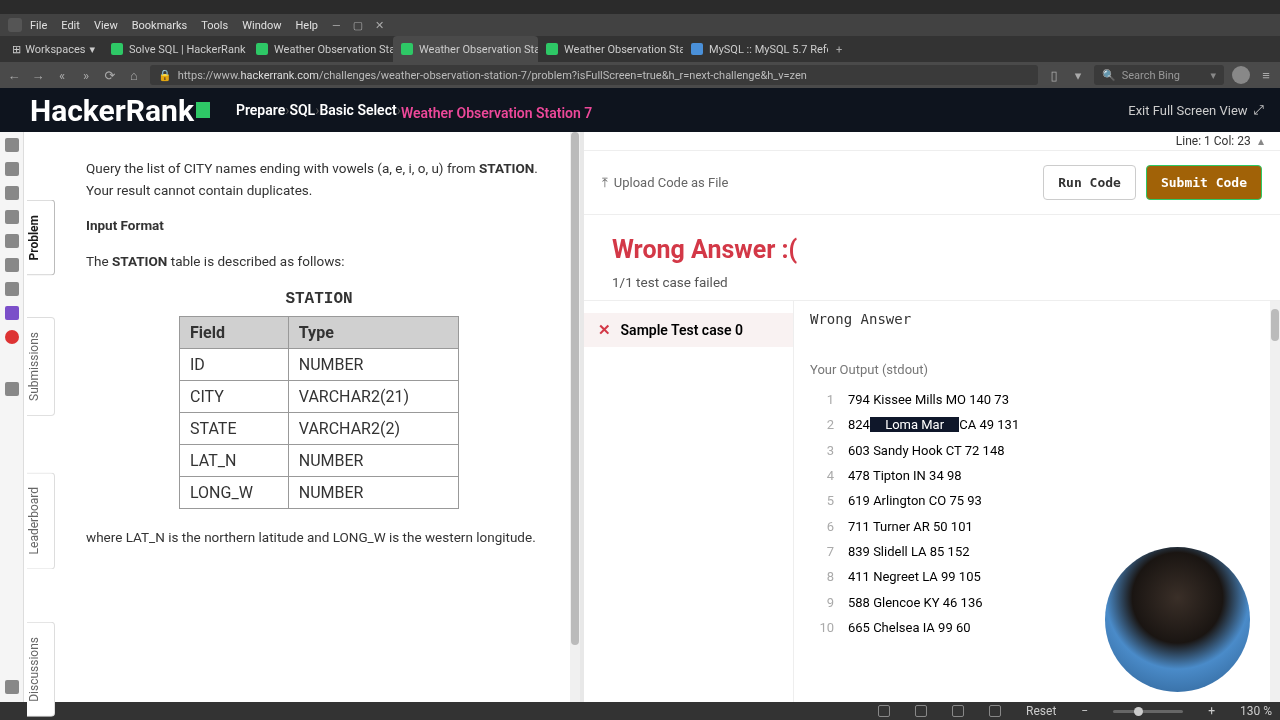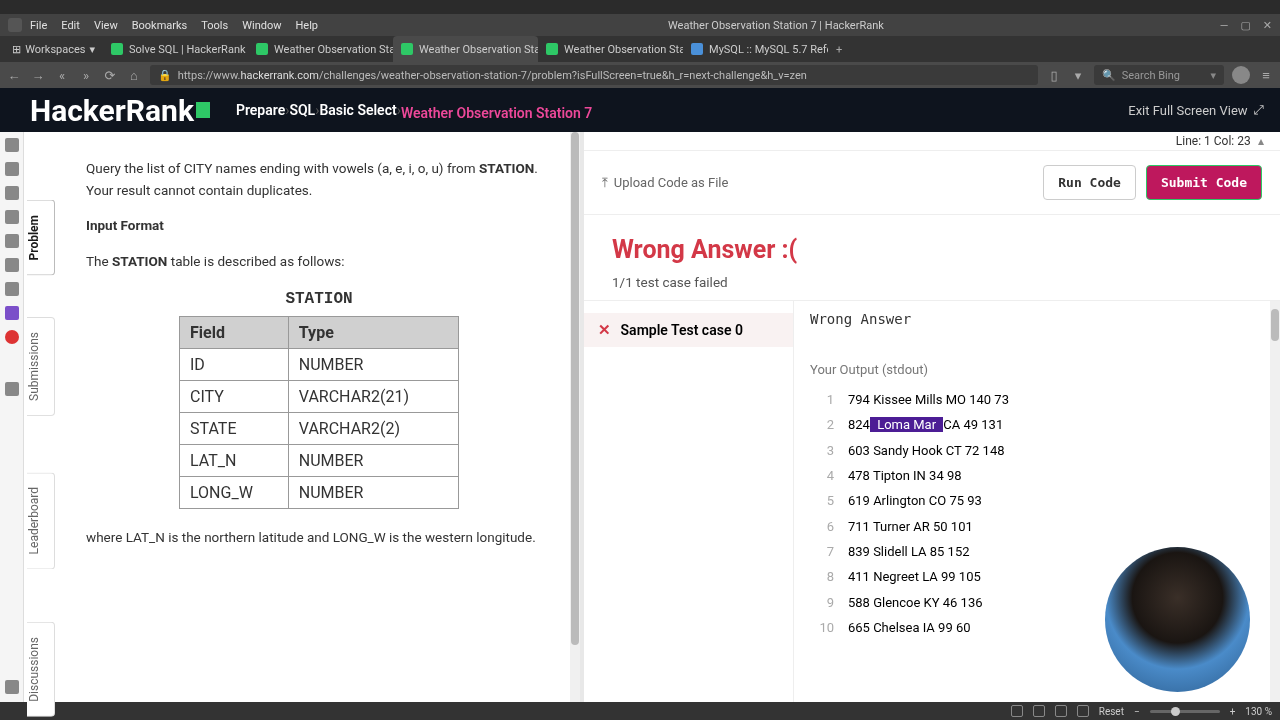--- a/index.html
+++ b/index.html
@@ -78,63 +78,62 @@
 
 .right-panel { flex: 1; background: #fafafa; display: flex; flex-direction: column; border-left: 4px solid #e8e8e8; }
 
 .linecol { text-align: right; font-size: 12px; color: #333; padding: 2px 16px; background: #fff; font-family: monospace; border-bottom: 1px solid #eee; }
 
 .action-bar { display: flex; align-items: center; padding: 14px 18px; background: #fff; gap: 10px; border-bottom: 1px solid #eee; }
 .upload { display: flex; align-items: center; gap: 6px; color: #666; font-size: 13px; }
 .action-bar .spacer { flex: 1; }
 .btn { padding: 9px 14px; font-size: 13px; font-weight: 700; border-radius: 4px; cursor: pointer; font-family: monospace; }
 .btn-run { background: #fff; border: 1px solid #ccc; color: #333; }
-.btn-submit { background: #be185d; border: 1px solid #2ec866; color: #fff; }
+.btn-submit { background: #a16207; border: 1px solid #2ec866; color: #fff; }
 
 .result-header { padding: 20px 28px 10px; background: #fff; }
 .wrong-answer { color: #d33847; font-size: 25px; font-weight: 700; }
 .test-fail { color: #555; font-size: 13.5px; margin-top: 10px; }
 
 .result-row { display: flex; background: #fff; border-top: 1px solid #eee; flex: 1; overflow: hidden; }
 .test-list { width: 210px; border-right: 1px solid #eee; padding: 12px 0; }
 .test-item { display: flex; align-items: center; gap: 10px; padding: 8px 14px; font-weight: 600; font-size: 14px; background: #f9f2f2; }
 .test-item .x-icon { color: #d33847; font-size: 15px; font-weight: 700; }
 
 .output-area { flex: 1; padding: 10px 16px; font-size: 13px; overflow-y: auto; position: relative; }
 .wa-label { font-family: monospace; font-size: 14px; color: #333; margin-bottom: 35px; }
 .stdout-label { color: #777; font-size: 13px; margin-bottom: 10px; }
 .code-output { font-family: "Courier New", monospace; font-size: 13px; line-height: 1.95; }
 .code-line { display: flex; }
 .line-num { color: #aaa; width: 24px; text-align: right; margin-right: 14px; flex-shrink: 0; user-select: none; }
-.highlight { background: #4c1d95; color: #fff; padding: 0 4px; }
+.highlight { background: #0f172a; color: #fff; padding: 0 12px; }
 
 
 .facecam { position: absolute; bottom: 28px; right: 30px; width: 145px; height: 145px; border-radius: 50%; background: radial-gradient(circle at 50% 35%, #3a2f28 0%, #1a1512 38%, #4a8bc9 60%, #2a5a8a 100%); z-index: 50; }
 
 
-.bottombar { height: 18px; background: #333; display: flex; align-items: center; justify-content: flex-end; padding: 0 8px; gap: 10px; color: #ccc; font-size: 10px; }
+.bottombar { height: 18px; background: #333; display: flex; align-items: center; justify-content: flex-end; padding: 0 8px; gap: 25px; color: #ccc; font-size: 12px; }
 .bottombar .bicon { width: 12px; height: 12px; border: 1px solid #888; border-radius: 2px; }
 .bottombar .slider { width: 70px; height: 3px; background: #666; border-radius: 2px; position: relative; }
 .bottombar .slider-thumb { position: absolute; left: 30%; top: -3px; width: 9px; height: 9px; background: #ccc; border-radius: 50%; }
 </style>
 </head>
 <body>
 
 <div class="titlebar"></div>
 
 <div class="menubar">
   <div class="firefox-icon"></div>
   <span class="menu-item">File</span>
   <span class="menu-item">Edit</span>
   <span class="menu-item">View</span>
   <span class="menu-item">Bookmarks</span>
   <span class="menu-item">Tools</span>
   <span class="menu-item">Window</span>
   <span class="menu-item">Help</span>
-  <span class="tab-title">Weather Observation Station 7 | HackerRank</span>
   <div class="win-controls">
     <span>—</span>
     <span>▢</span>
     <span>✕</span>
   </div>
 </div>
 
 <div class="tabbar">
   <div class="workspaces">
     <span>⊞</span>

